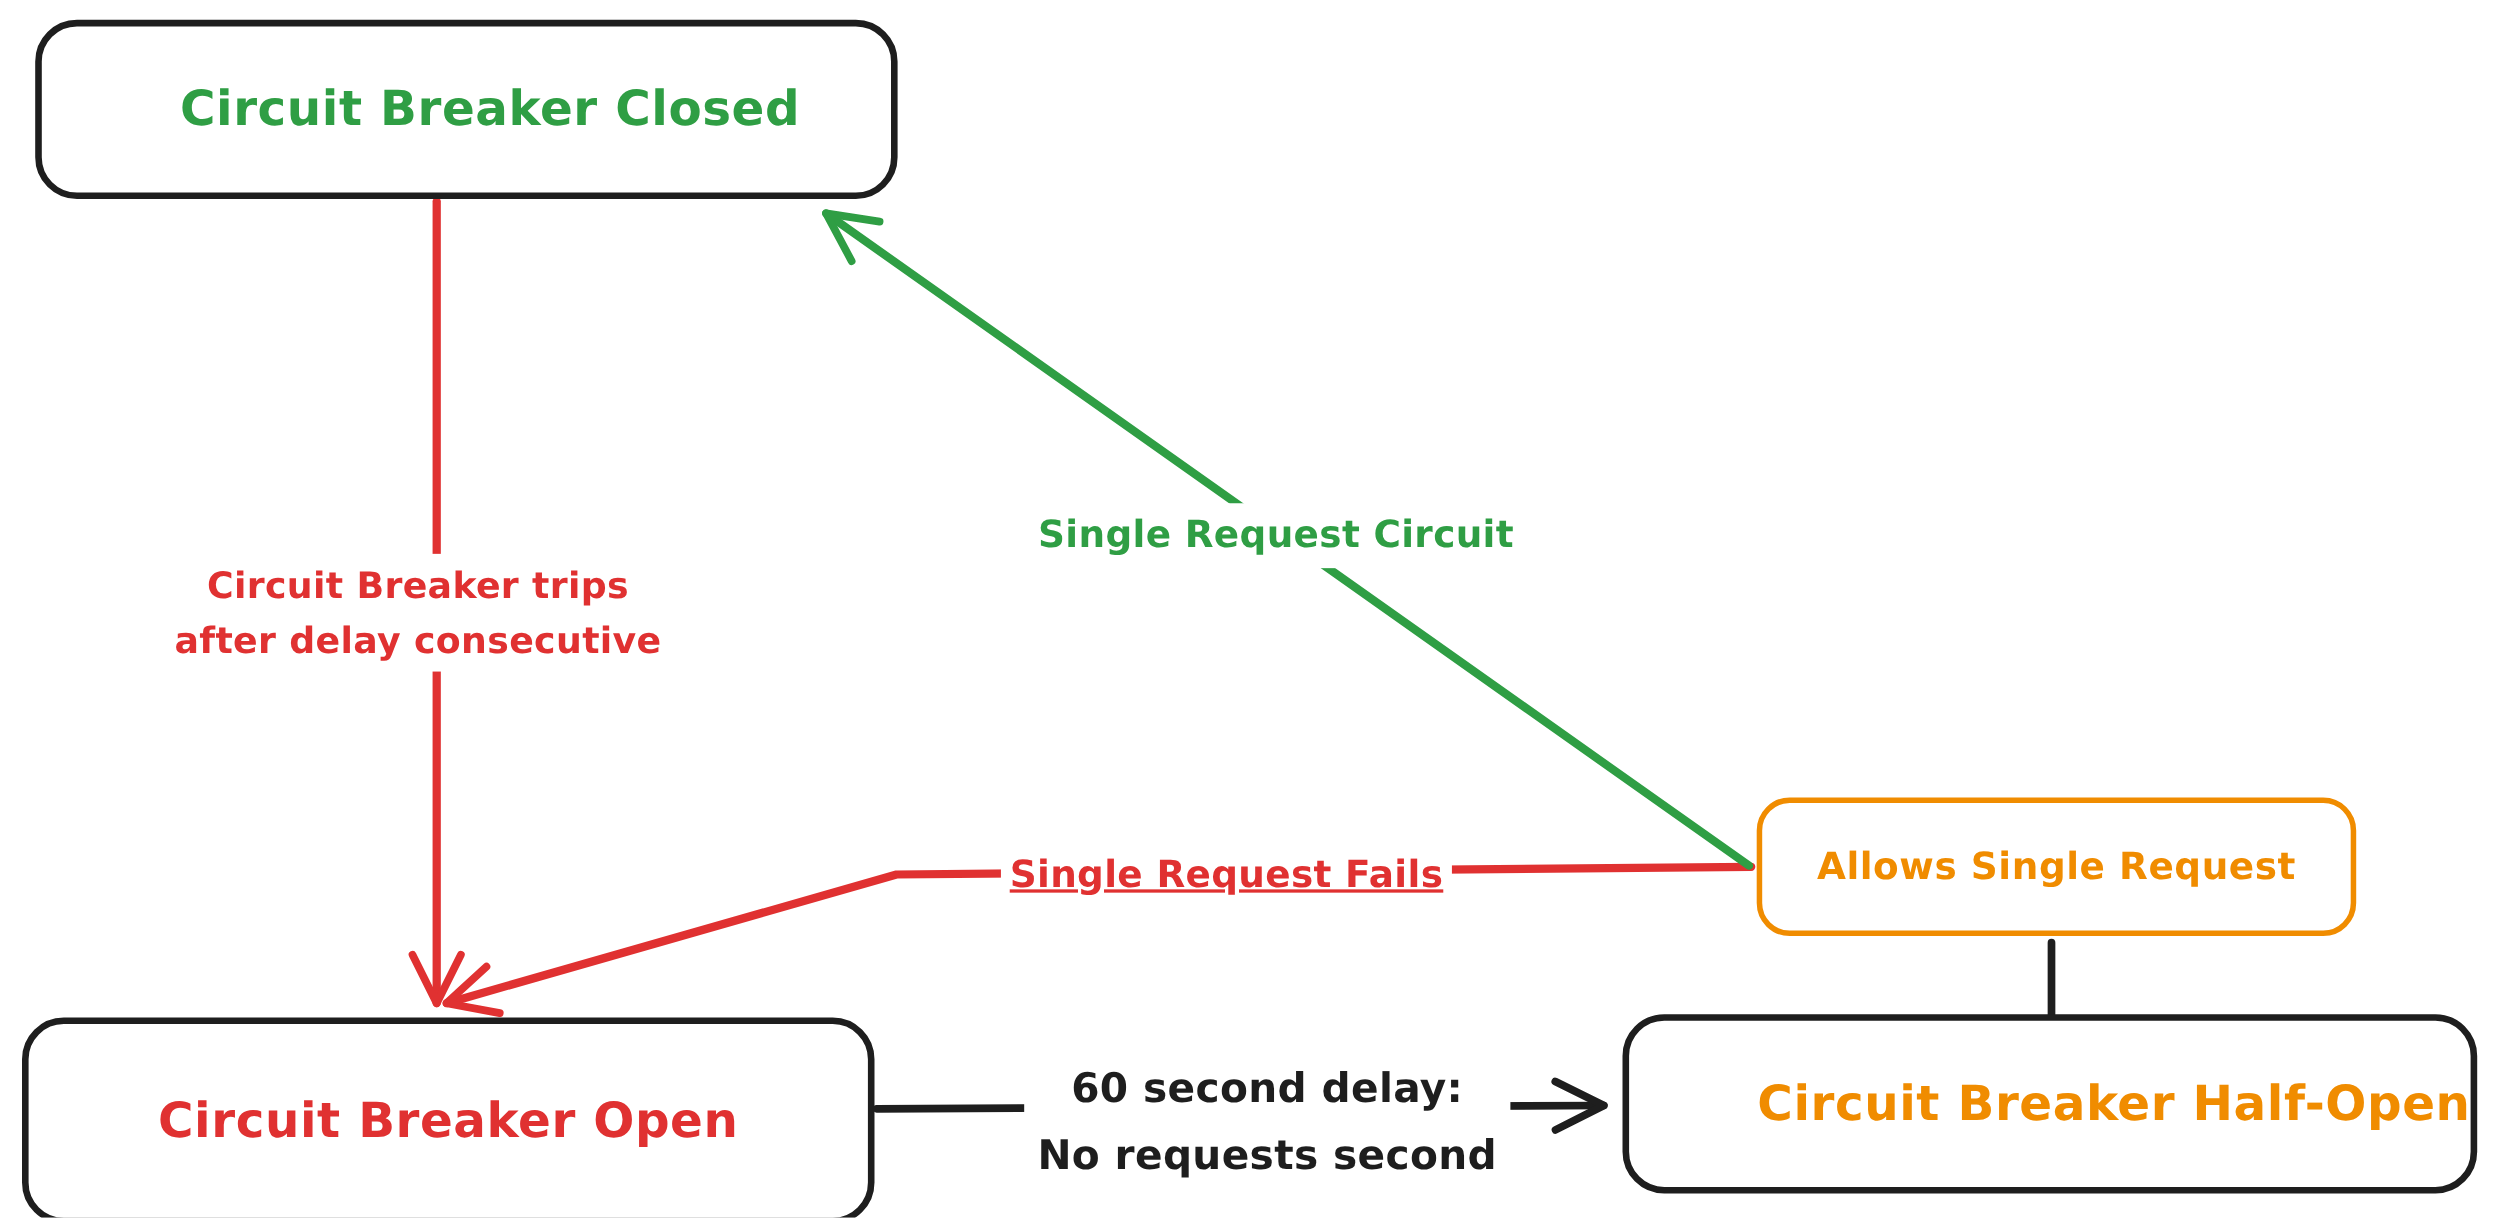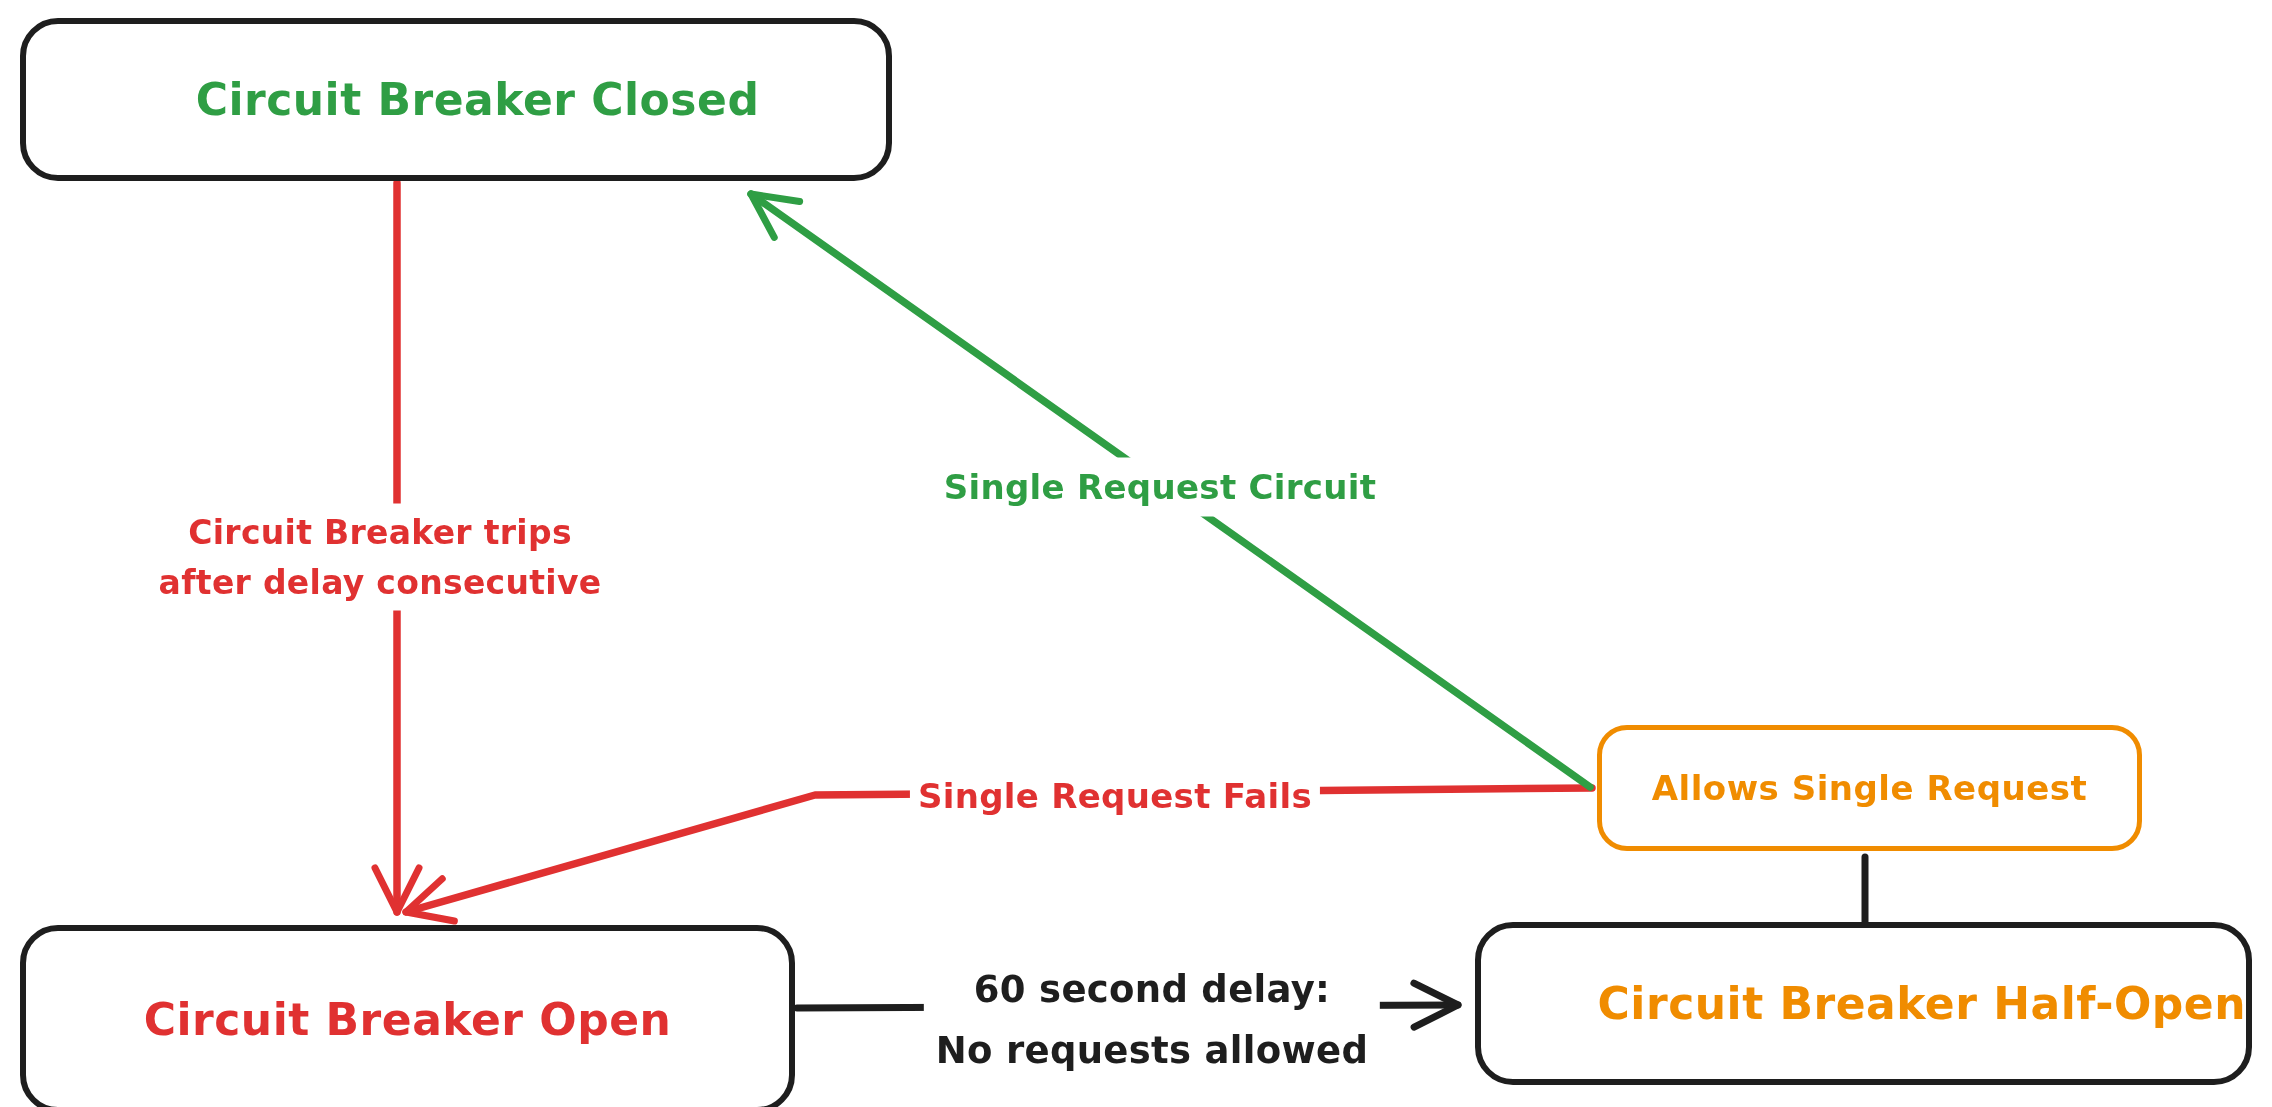--- a/index.html
+++ b/index.html
@@ -32,21 +32,21 @@
     text-align: center;
     box-sizing: border-box;
     font-weight: 600;
     letter-spacing: 0.5px;
   }
   .node-state {
     border: 6px solid var(--c-ink, #1e1e1e);
     border-radius: 38px;
     font-size: 44px;
   }
-  .node-closed   { left: 20px;   top: 18px;  width: 872px; height: 163px; color: var(--c-green, #2f9e44); padding-left: 43px; }
+  .node-closed   { left: 32px;   top: 18px;  width: 784px; height: 163px; color: var(--c-green, #2f9e44); padding-left: 43px; }
   .node-open     { left: 20px;   top: 925px; width: 775px; height: 188px; color: var(--c-red, #e03131); }
   .node-halfopen { left: 1475px; top: 922px; width: 777px; height: 163px; color: var(--c-orange, #f08c00); justify-content: flex-end; }
   .node-allows {
     left: 1597px; top: 725px; width: 545px; height: 126px;
     border: 5px solid var(--c-orange, #f08c00);
     border-radius: 30px;
     font-size: 34px;
     color: var(--c-orange, #f08c00);
   }
   .edge-label {
@@ -57,21 +57,21 @@
     text-align: center;
     font-weight: 600;
     font-size: 33px;
     line-height: 1.5;
     padding: 4px 12px;
     white-space: nowrap;
     letter-spacing: 0.3px;
   }
   .label-trips    { left: 380px;  top: 557px;  color: var(--c-red, #e03131); }
   .label-succeeds { left: 1160px; top: 487px;  color: var(--c-green, #2f9e44); font-size: 34px; }
-  .label-fails    { left: 1115px; top: 796px;  color: var(--c-red, #e03131); font-size: 34px; padding: 2px 8px; }
+  .label-fails    { left: 1115px; top: 796px;  color: var(--c-red, #e03131); font-size: 34px; padding: 2px 8px; text-decoration: underline; }
   .label-delay    { left: 1152px; top: 1020px; color: var(--c-ink, #1e1e1e); font-size: 37px; line-height: 1.65; }
 </style>
 </head>
 <body>
 
 <div class="canvas">
 
   <svg class="edges" viewBox="0 0 2272 1107" xmlns="http://www.w3.org/2000/svg">
     <defs>
       <marker id="ah-red" viewBox="0 0 64 64" refX="56" refY="32" markerWidth="64" markerHeight="64" markerUnits="userSpaceOnUse" orient="auto-start-reverse">
@@ -120,16 +120,16 @@
   <div class="edge-label label-succeeds">
     <span>Single Request Circuit</span>
   </div>
 
   <div class="edge-label label-fails">
     <span>Single Request Fails</span>
   </div>
 
   <div class="edge-label label-delay">
     <div>60 second delay:</div>
-    <div>No requests allowed</div>
+    <div>No requests second</div>
   </div>
 
 </div>
 
 </body></html>

